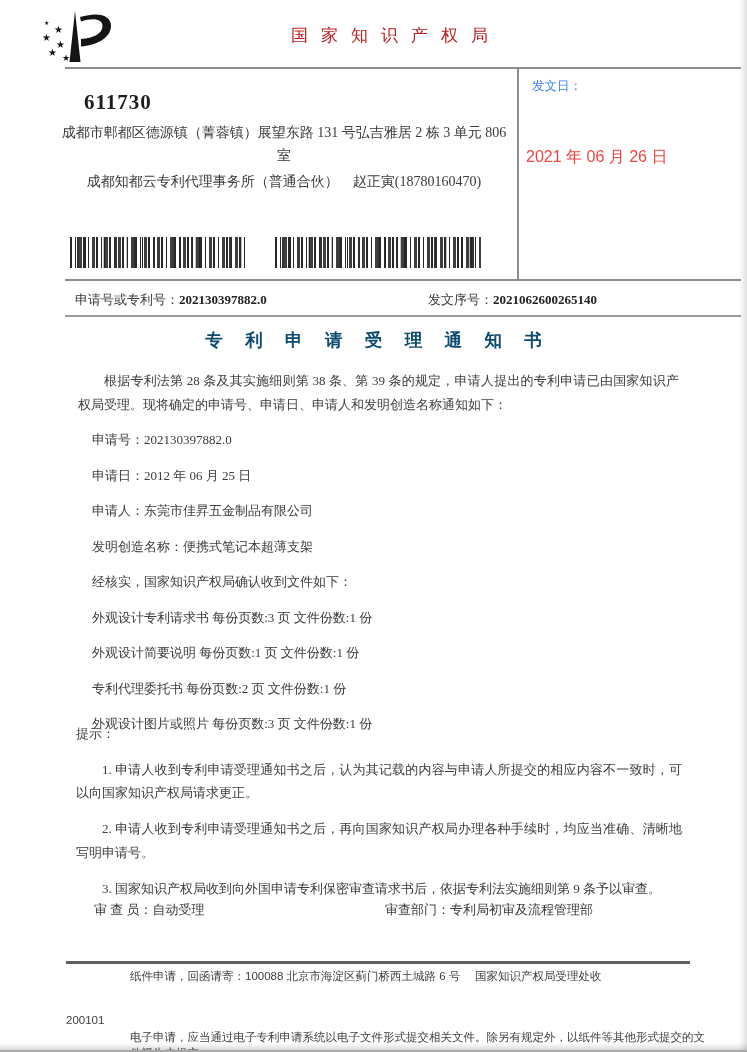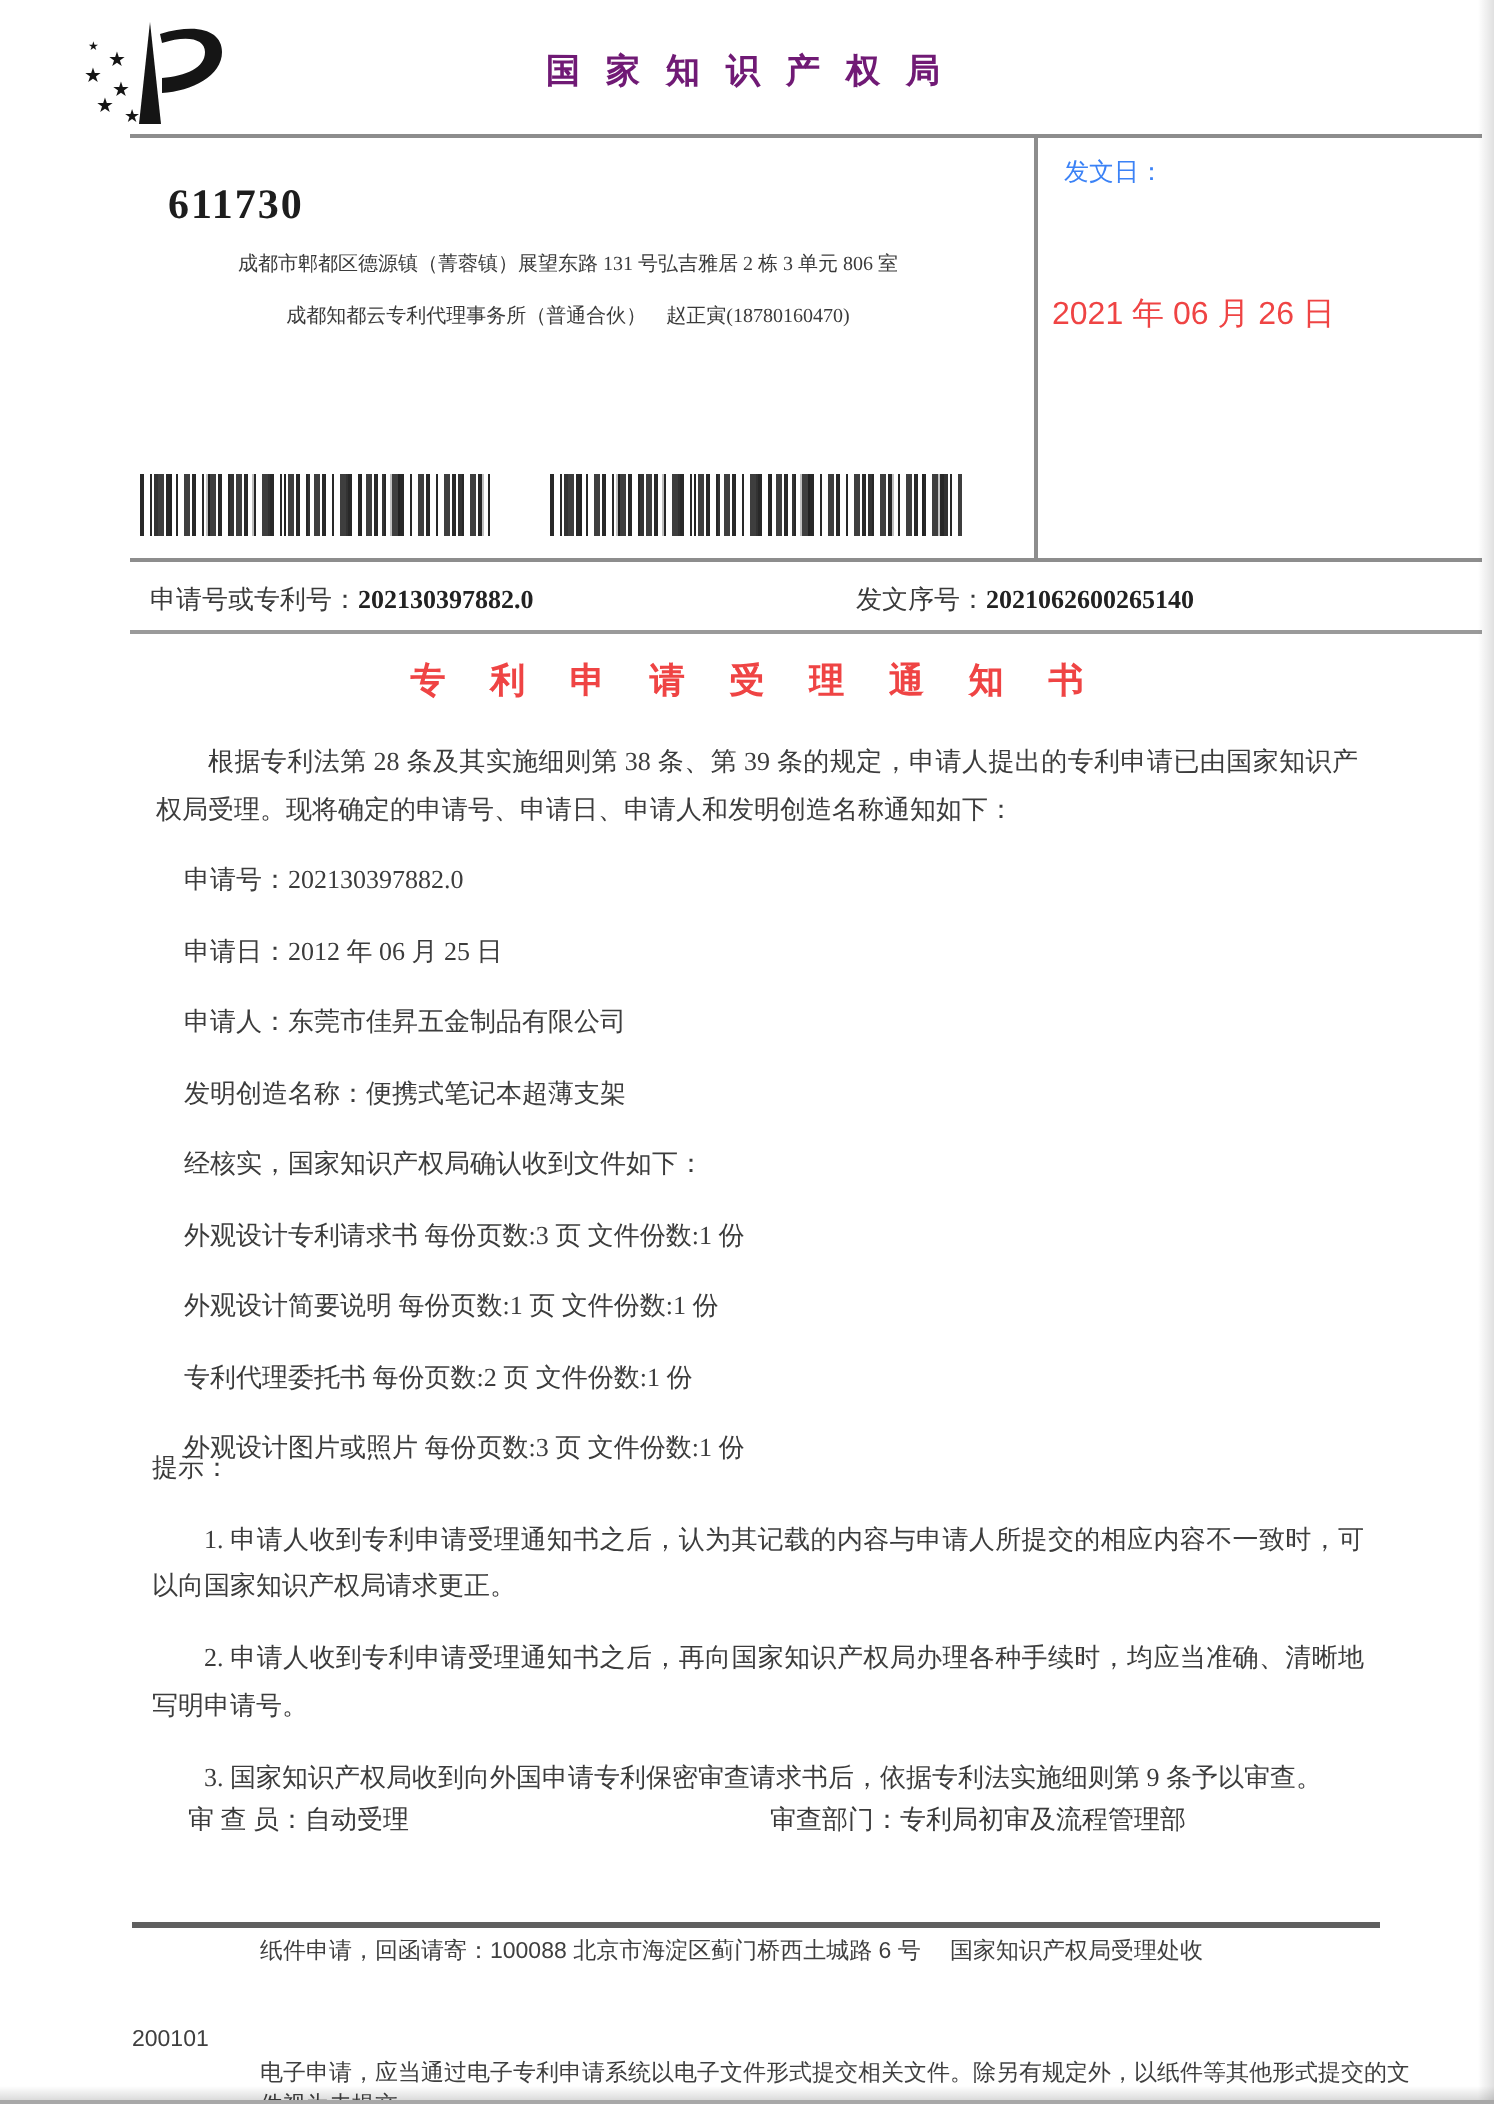--- a/index.html
+++ b/index.html
@@ -14,57 +14,57 @@
   }
   
   .edge-right{position:absolute;top:0;right:0;width:8px;height:100%;
     background:linear-gradient(90deg,rgba(0,0,0,0),rgba(0,0,0,0.12));}
   .edge-bottom{position:absolute;bottom:0;left:0;width:100%;height:9px;
     background:linear-gradient(180deg,rgba(0,0,0,0),rgba(0,0,0,0.18));}
   .edge-bottom-line{position:absolute;bottom:0;left:0;width:100%;height:2px;background:#a8a8a8;}
 
   .logo{position:absolute;left:38px;top:8px;width:86px;height:58px;}
   .header-title{
-    position:absolute;left:66px;top:24px;width:624px;
-    text-align:center;font-size:17px;font-weight:bold;letter-spacing:13px;color:#701a75;
+    position:absolute;left:84px;top:24px;width:624px;
+    text-align:center;font-size:17px;font-weight:normal;letter-spacing:13px;color:#b91c1c;
     font-family:"Liberation Sans","DejaVu Sans",sans-serif;
   }
 
   .rule{position:absolute;background:#8d8d8d;}
   .rule-1{left:65px;top:67px;width:676px;height:2px;}
   .vline-date{left:517px;top:67px;width:2px;height:214px;}
   .rule-2{left:65px;top:279px;width:676px;height:2px;}
   .rule-3{left:65px;top:315px;width:676px;height:2px;background:#9a9a9a;}
   .rule-footer{left:66px;top:961px;width:624px;height:3px;background:#5f5f5f;}
 
   .date-label{position:absolute;left:532px;top:78px;font-size:12.5px;color:#3b82f6;}
   .date-value{position:absolute;left:526px;top:147px;font-size:16px;color:#ef4444;
     font-family:"Liberation Sans","DejaVu Sans",sans-serif;}
 
   .postal{position:absolute;left:84px;top:90px;font-size:21px;font-weight:bold;
     letter-spacing:1px;color:#1d1d1d;}
   .address-block{position:absolute;left:56px;top:121px;width:456px;text-align:center;
-    font-size:10px;line-height:23px;color:#3a3a3a;}
+    font-size:14px;line-height:23px;color:#3a3a3a;}
   .agency-line{margin-top:3px;}
 
   .barcode{position:absolute;top:237px;height:31px;opacity:.92;
     background-image:
       repeating-linear-gradient(90deg,#161616 0px,#161616 2px,rgba(0,0,0,0) 2px,rgba(0,0,0,0) 5px,#161616 5px,#161616 6px,rgba(0,0,0,0) 6px,rgba(0,0,0,0) 9px,#2e2e2e 9px,#2e2e2e 12px,rgba(0,0,0,0) 12px,rgba(0,0,0,0) 13px),
       repeating-linear-gradient(90deg,rgba(0,0,0,0) 0px,rgba(0,0,0,0) 7px,#222 7px,#222 9px,rgba(0,0,0,0) 9px,rgba(0,0,0,0) 15px,#101010 15px,#101010 16px,rgba(0,0,0,0) 16px,rgba(0,0,0,0) 19px),
       repeating-linear-gradient(90deg,rgba(0,0,0,0) 0 10px,#bbb 10px 11px,rgba(0,0,0,0) 11px 23px);
   }
   .barcode-left{left:70px;width:176px;}
   .barcode-right{left:275px;width:206px;}
 
   .ref-row{position:absolute;left:75px;top:291px;width:640px;font-size:13px;color:#3a3a3a;}
   .ref-value{font-weight:bold;color:#222;}
   .ref-dispatch{position:absolute;left:353px;top:0;}
 
   .notice-title{position:absolute;left:66px;top:328px;width:624px;text-align:center;
-    font-size:17.5px;font-weight:bold;letter-spacing:9px;color:#ef4444;}
+    font-size:17.5px;font-weight:bold;letter-spacing:9px;color:#0c4a6e;}
 
   .body-block{position:absolute;left:66px;top:357px;width:625px;
     font-size:13px;line-height:23.5px;text-align:justify;color:#3c3c3c;}
   .indent{text-indent:2em;}
   .field-line,.doc-line{margin-left:2em;}
   p{margin:12px;}
 
   .tips-block{position:absolute;left:64px;top:710px;width:630px;
     font-size:13px;line-height:23.7px;text-align:justify;color:#3c3c3c;}
 

